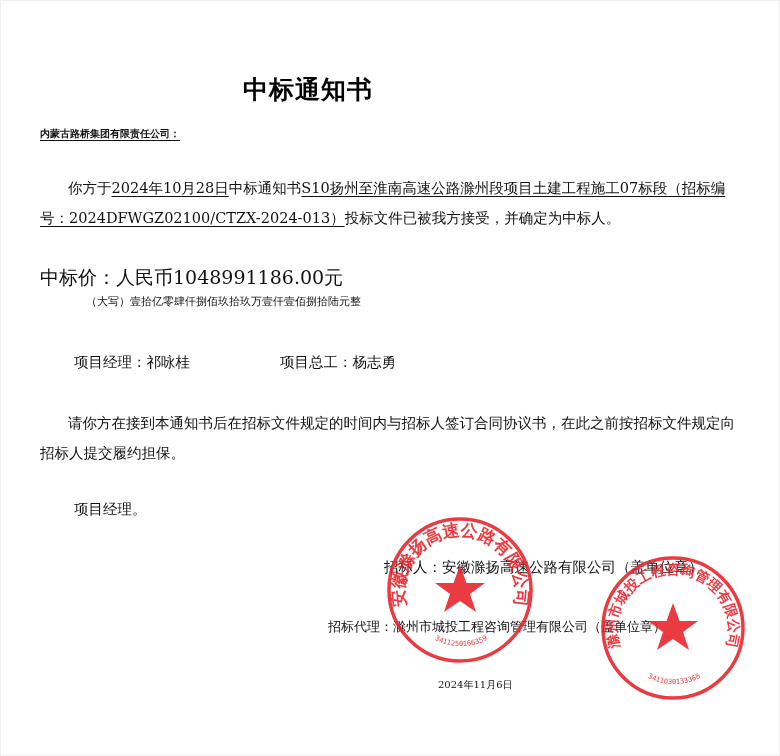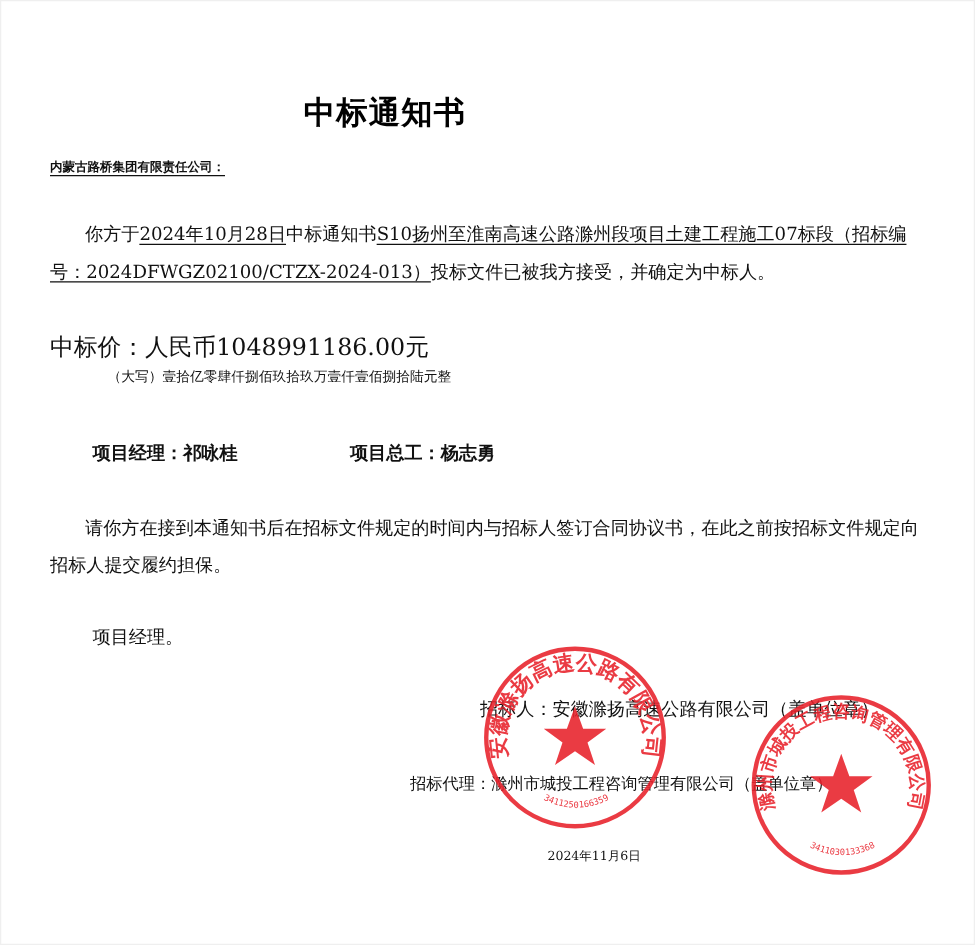--- a/index.html
+++ b/index.html
@@ -18,21 +18,21 @@
   }
   .recipient {
     left: 40px; top: 127px; font-family: "DejaVu Sans", "Liberation Sans", sans-serif;
     font-weight: bold; font-size: 10px; text-decoration: underline; text-underline-offset: 3px;
   }
   .body-text { font-size: 14.5px; line-height: 30px; }
   .u { text-decoration: underline; text-underline-offset: 3px; margin-top: 44px; }
   .p1 { left: 40px; top: 173px; width: 700px; white-space: normal; text-indent: 28px; }
   .price { left: 40px; top: 265px; font-size: 19px; }
   .daxie { left: 86px; top: 294px; font-size: 11px; }
-  .managers { left: 74px; top: 353px; font-size: 14.5px; font-weight: bold; }
+  .managers { left: 74px; top: 353px; font-size: 14.5px; }
   .managers .gap { display: inline-block; width: 90px; }
   .p2 { left: 40px; top: 408px; width: 705px; white-space: normal; text-indent: 28px; }
   .notice { left: 74px; top: 500px; font-size: 14.5px; }
   .tenderer { left: 384px; top: 558px; font-size: 14.5px; }
   .agent { left: 328px; top: 618px; font-size: 13px; }
   .date { left: 438px; top: 678px; font-size: 10px; text-align: right; }
   .seal { position: absolute; opacity: 0.88; pointer-events: none; }
 </style>
 </head>
 <body>

